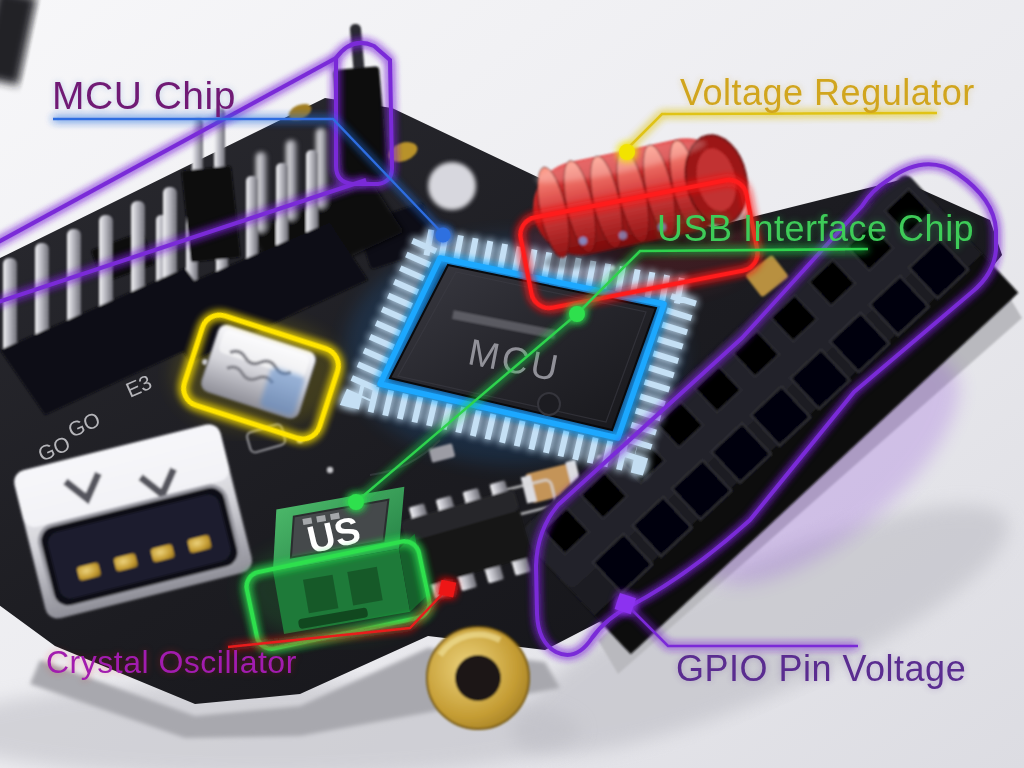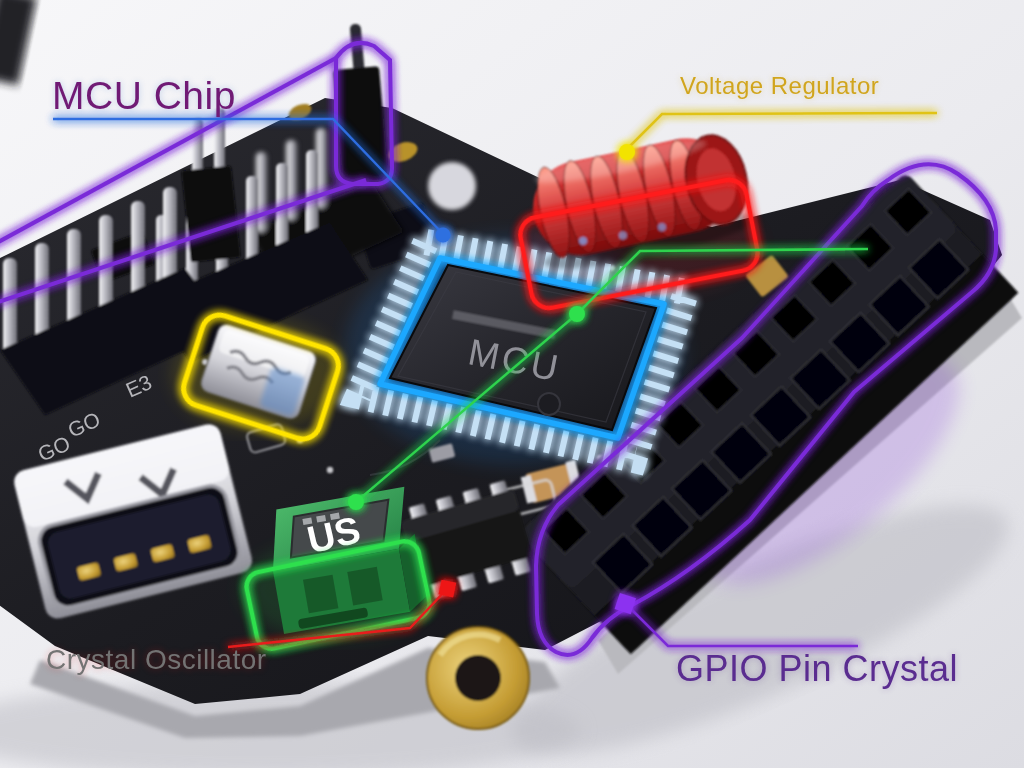--- a/index.html
+++ b/index.html
@@ -2,23 +2,23 @@
 <html><head>
 <meta charset="utf-8">
 <style>
   html,body{margin:0;padding:0;background:#cfcfd4;}
   .scene{position:relative;width:1024px;height:768px;overflow:hidden;
          font-family:"Liberation Sans",sans-serif;background:#ececf0;}
   .scene svg{position:absolute;left:0;top:0;}
   .label{position:absolute;white-space:nowrap;font-family:"Liberation Sans",sans-serif;
          font-weight:400;letter-spacing:.5px;}
   .label-mcu{left:52px;top:74px;font-size:39px;color:#701a75;text-shadow:0 0 6px rgba(40,100,200,.25);}
-  .label-voltage{left:680px;top:72px;font-size:24px;color:#d1a51d;text-shadow:0 0 6px rgba(210,170,30,.3);}
+  .label-voltage{left:680px;top:72px;font-size:36px;color:#d1a51d;text-shadow:0 0 6px rgba(210,170,30,.3);}
   .label-usb{left:657px;top:208px;font-size:36px;color:#3ecb58;text-shadow:0 0 7px rgba(40,200,80,.45);}
-  .label-crystal{left:46px;top:644px;font-size:28px;color:#737373;text-shadow:0 0 7px rgba(220,30,30,.35);}
+  .label-crystal{left:46px;top:644px;font-size:32px;color:#a21caf;text-shadow:0 0 7px rgba(220,30,30,.35);}
   .label-gpio{left:676px;top:648px;font-size:36px;color:#5a2c90;text-shadow:0 0 6px rgba(90,45,145,.3);}
 </style>
 </head>
 <body>
 
 <div class="scene">
 <svg width="1024" height="768" viewBox="0 0 1024 768">
   <defs>
     <linearGradient id="bgG" x1="0" y1="0" x2="1" y2="1">
       <stop offset="0" stop-color="#f7f7f9"></stop>
@@ -335,15 +335,16 @@
     <rect x="440" y="581" width="15" height="15" transform="rotate(12 447 588)" fill="#ee1717"></rect>
   </g>
   <g filter="url(#glow)">
     <polyline points="626,604 668,646 858,646" fill="none" stroke="#7a2bd8" stroke-width="2.6"></polyline>
     <rect x="617" y="595" width="17" height="17" transform="rotate(18 625 603)" fill="#8c32f0"></rect>
   </g>
 </svg>
 
 <div class="label label-mcu">MCU Chip</div>
 <div class="label label-voltage">Voltage Regulator</div>
+<div class="label label-usb">USB Interface Chip</div>
 <div class="label label-crystal">Crystal Oscillator</div>
-<div class="label label-gpio">GPIO Pin Crystal</div>
+<div class="label label-gpio">GPIO Pin Voltage</div>
 </div>
 
 </body></html>

